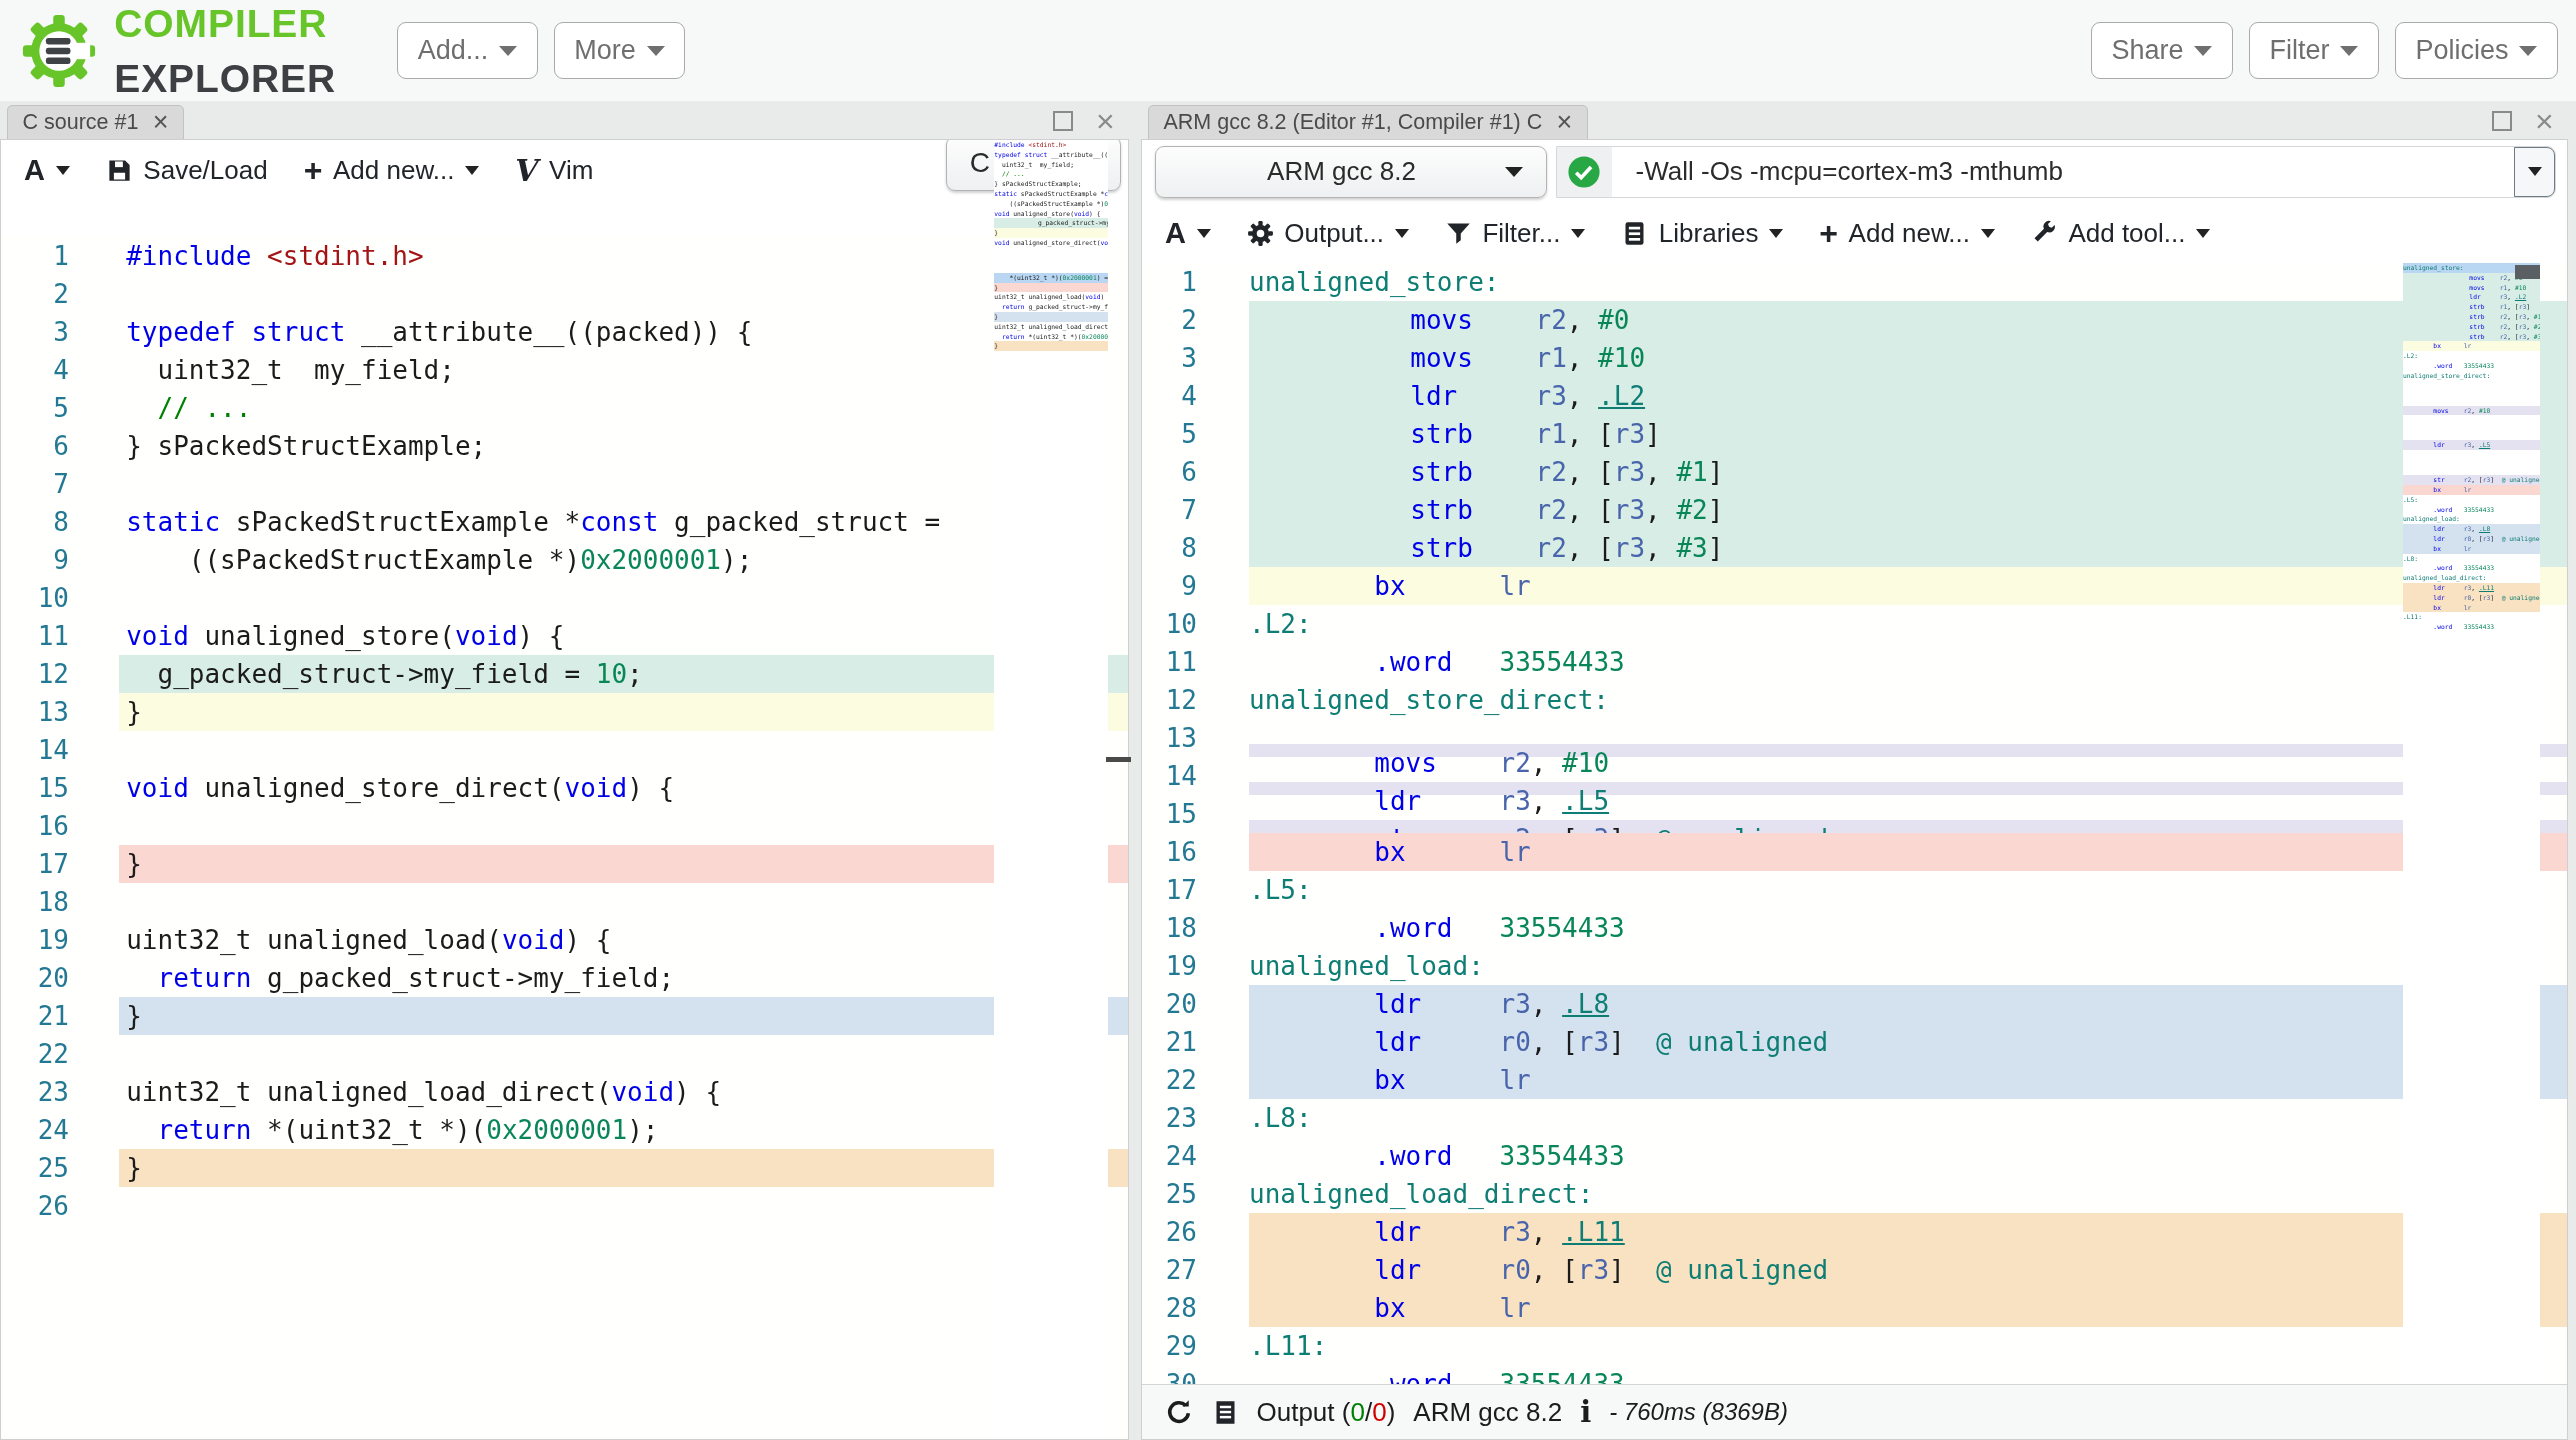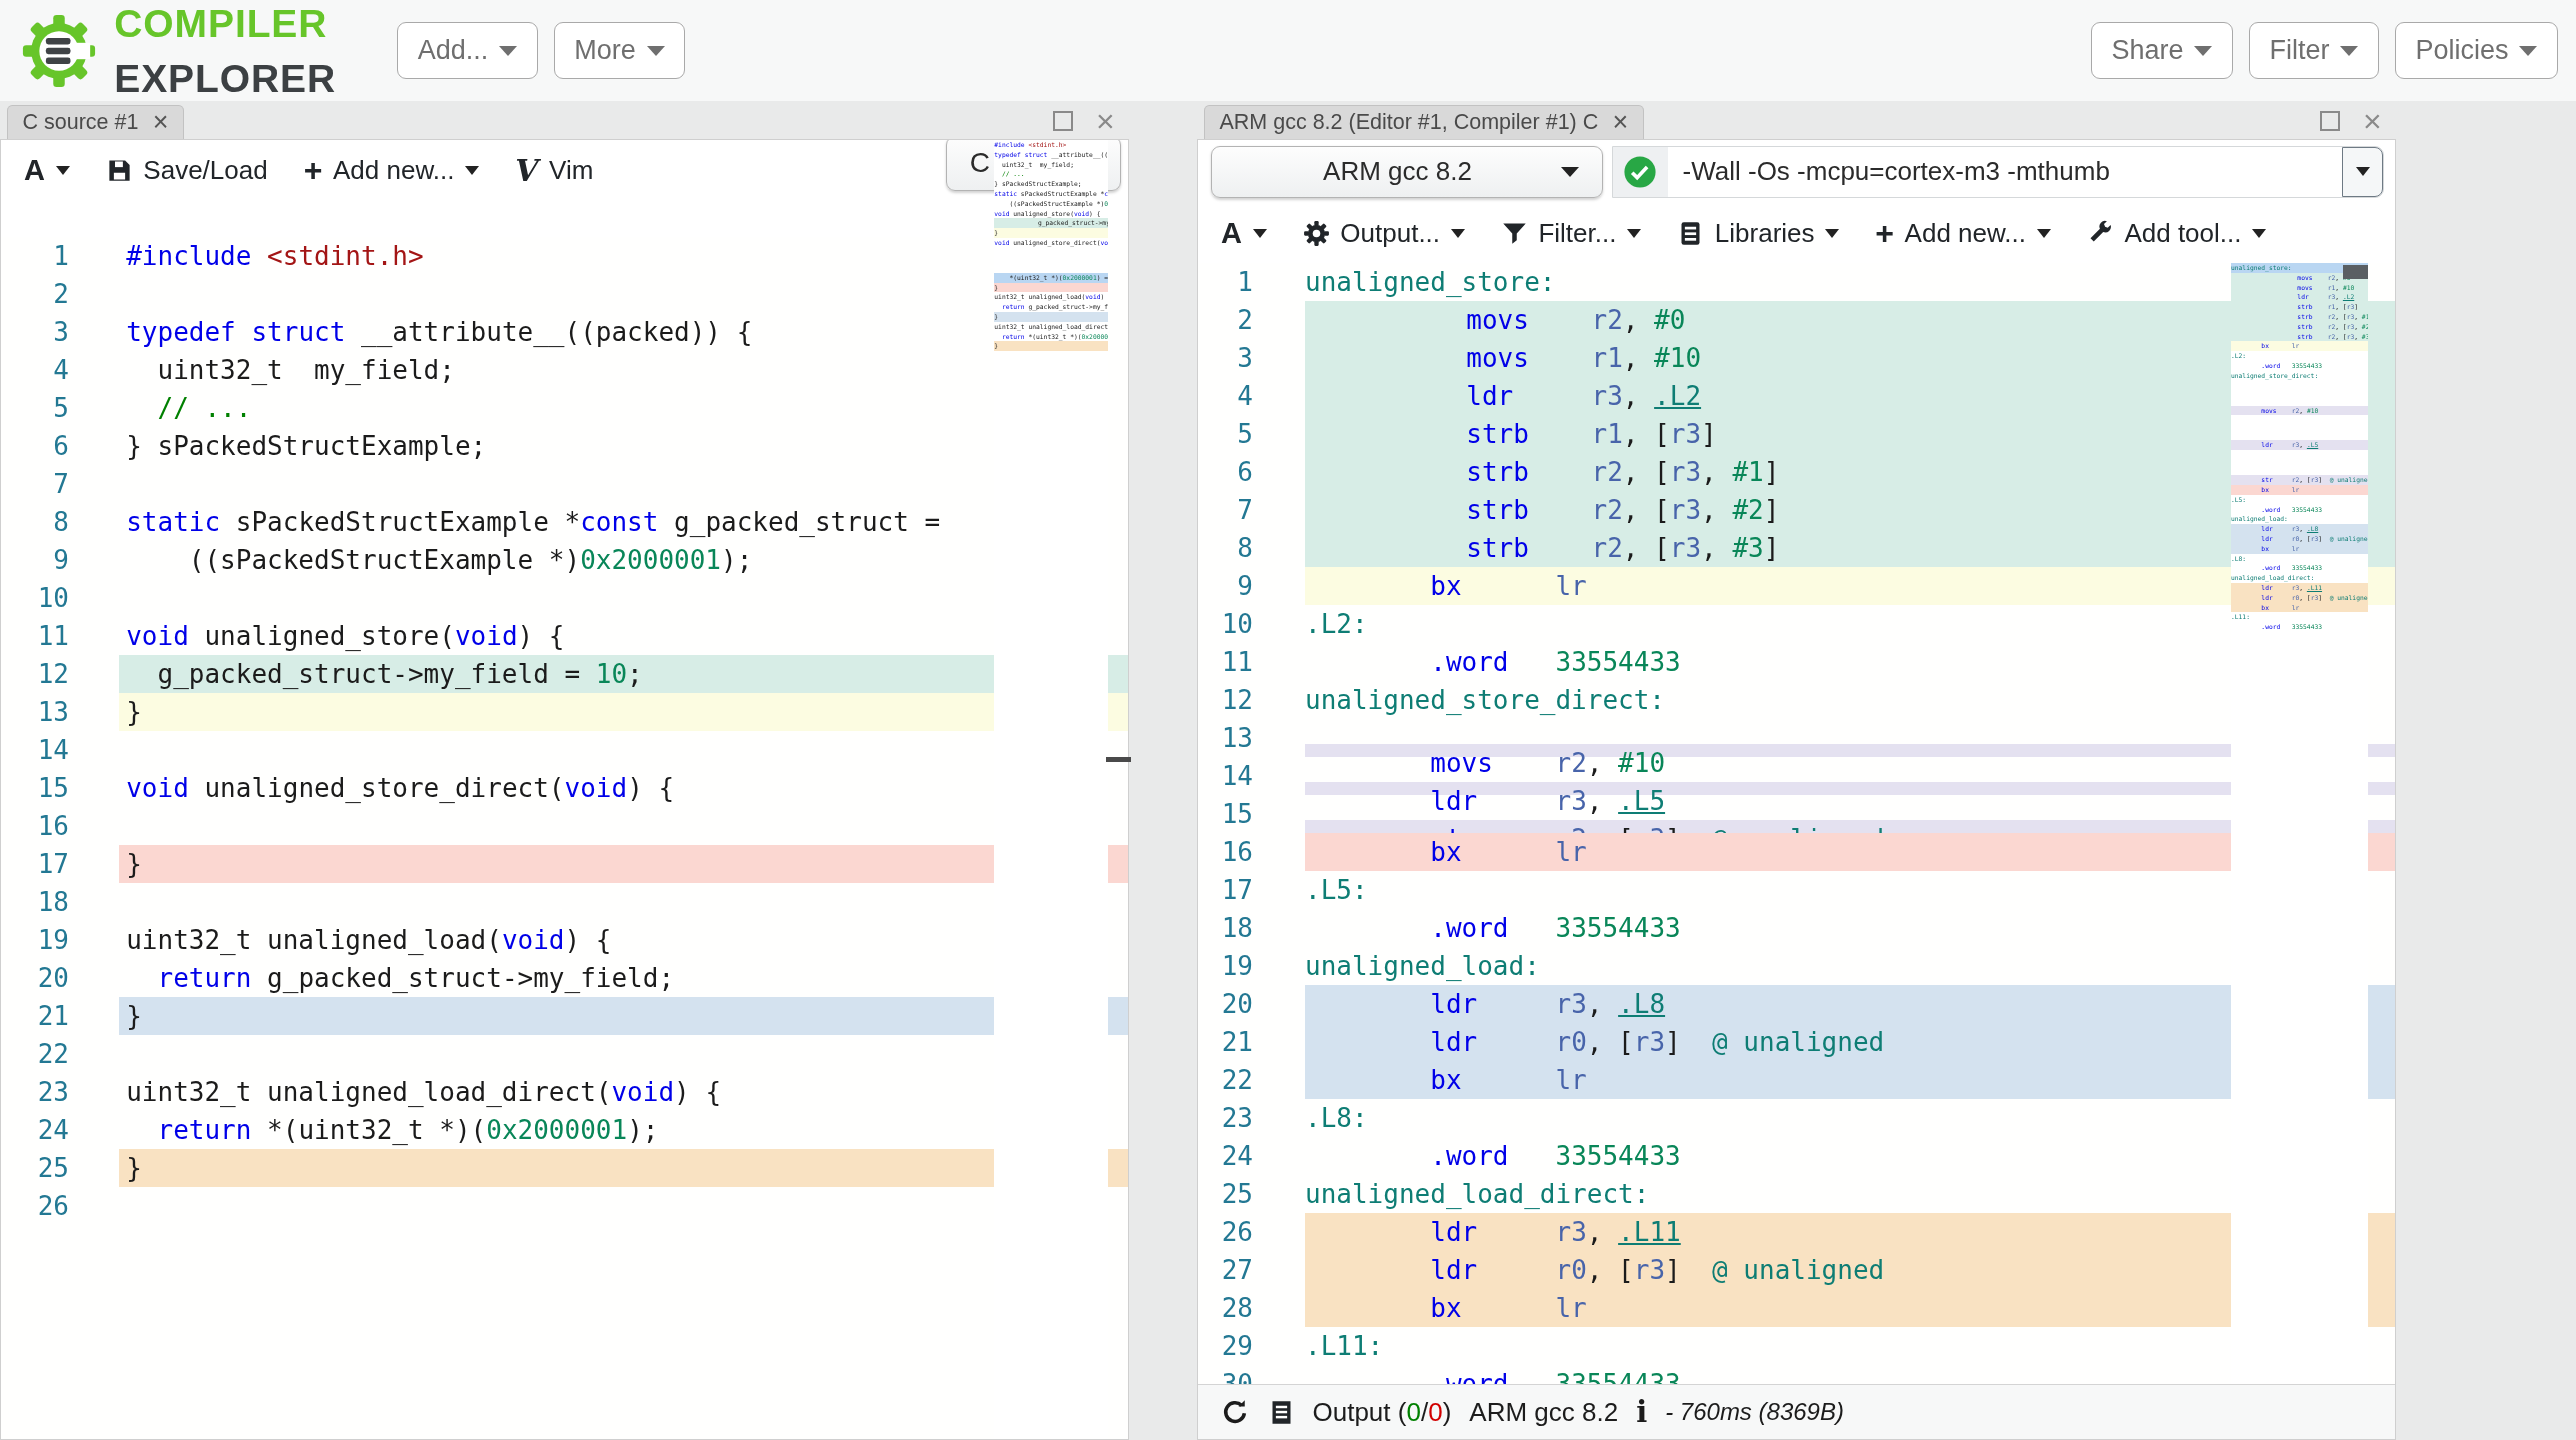--- a/index.html
+++ b/index.html
@@ -20,21 +20,21 @@
   .hbtn-group-left { margin-left:45px; display:flex; }
   .hbtn-group-right { margin-left:auto; display:flex; }
   .caret { width:0; height:0; border-left:9px solid transparent;
            border-right:9px solid transparent; border-top:10.7px solid #6f6f6f; display:inline-block; }
   .caret.dark { border-top-color:#222; }
   .caret.small { border-left-width:7.2px; border-right-width:7.2px; border-top-width:9px; }
 
   
   .pane { position:absolute; top:103px; bottom:0; }
   .pane-left  { left:0; width:1129px; }
-  .pane-right { left:1197px; width:1199px; }
+  .pane-right { left:1141px; width:1427px; }
   .tabrow { height:36px; background:#e9eaea; display:flex; align-items:flex-end; position:relative; }
   .tab { display:inline-flex; align-items:center; gap:14.3px; height:34px; margin-left:7.2px;
          padding:0 14.3px; background:#d9d9d9; border:0.9px solid #c2c2c2; border-bottom:none;
          border-radius:5.4px 5.4px 0 0; color:#4a4a4a; font-size:21.5px; cursor:pointer; }
   .tab-close { font-size:27px; color:#555; line-height:1; cursor:pointer; }
   .pane-controls { position:absolute; right:14.3px; top:1.8px; display:flex; align-items:center; gap:23px; }
   .max-icon { width:19.7px; height:19.7px; border:2.7px solid #8a8a8a; display:inline-block; cursor:pointer; }
   .x-icon { font-size:32px; color:#8a8a8a; line-height:1; cursor:pointer; }
   .pane-body { position:absolute; left:0; right:0; top:36px; bottom:0; background:#fff;
                border:0.9px solid #cfcfcf; overflow:hidden; }
@@ -56,21 +56,21 @@
   
   .compiler-row { height:63px; background:#fff; display:flex; align-items:center; padding:0 10.7px 0 12.5px; }
   .compiler-btn { width:392px; height:52px; border:0.9px solid #b3b3b3; border-radius:9px;
                   background:linear-gradient(#fdfdfd,#eef0f1); box-shadow:0 1.8px 2.7px rgba(0,0,0,.18);
                   display:flex; align-items:center; padding:0 23px; font-size:26px; color:#2b2b2b;
                   cursor:pointer; }
   .compiler-btn .lbl { flex:1; text-align:center; }
   .opts-group { flex:1; height:52px; display:flex; align-items:stretch; margin-left:9px;
                 border:0.9px solid #d5d8da; border-radius:0 9px 9px 0; }
   .check-strip { width:55px; background:#eef0f2; display:flex; align-items:center; justify-content:center; }
-  .opts-input { flex:1; border:none; outline:none; font-size:26px; color:#2b2b2b; padding:0 15px;
+  .opts-input { flex:1; border:none; outline:none; font-size:26px; color:#2b2b2b; padding:0 24px;
                 font-family:"Liberation Sans", sans-serif; background:#fff; }
   .opts-caret { width:41px; border-left:1.8px solid #6e7a84; border:1.8px solid #6e7a84;
                 border-radius:0 8px 8px 0; background:#f5f7f8; display:flex; align-items:center;
                 justify-content:center; cursor:pointer; }
 
   
   .editor { position:absolute; left:0; right:0; background:#fffffe; overflow:hidden;
             font-family:"DejaVu Sans Mono", monospace; font-size:26px; }
   .editor-src { top:97px; bottom:0; }
   .editor-asm { top:123px; bottom:55px; }

